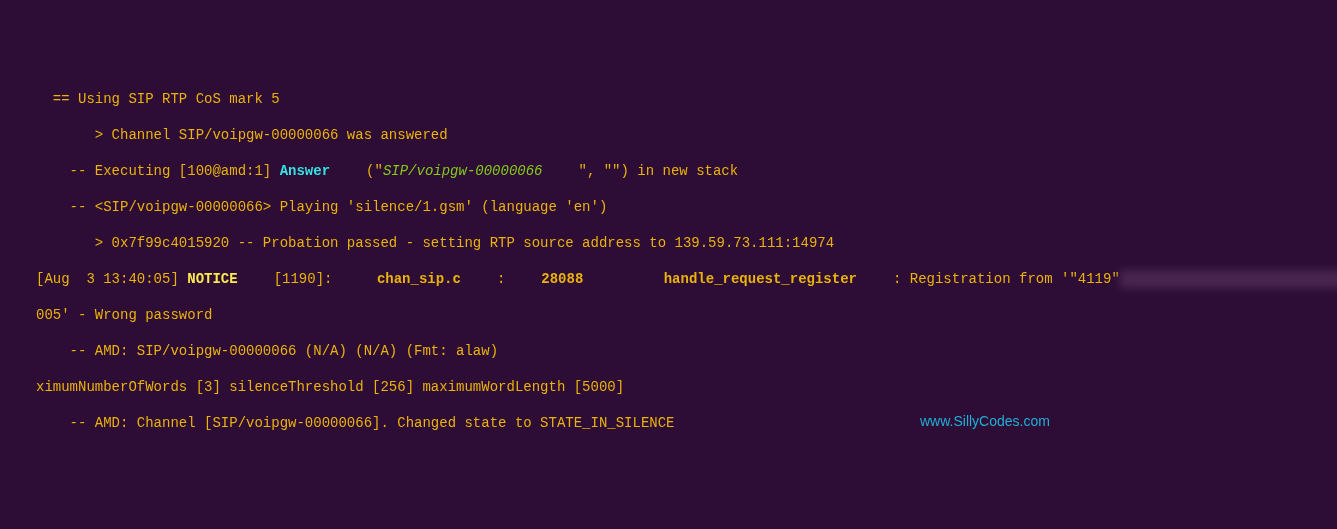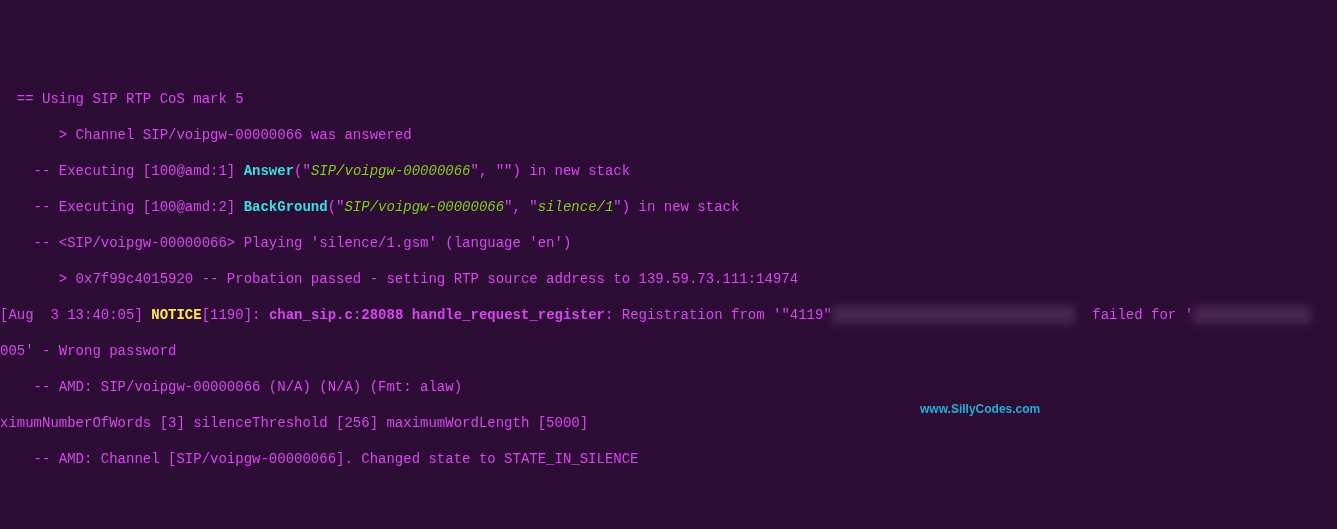--- a/index.html
+++ b/index.html
@@ -14,52 +14,51 @@
     height: 529px;
     overflow: hidden;
     white-space: pre;
   }
   .terminal {
     padding: 0;
   }
   .line {
     white-space: pre;
   }
-  .white { color: #d946ef; }
+  .white { color: #eab308; margin-left: 36px; }
   .yellow { color: #fce94f; font-weight: bold; }
   .cyan { color: #34e2e2; font-weight: bold; text-align: right; }
   .green { color: #84cc16; font-style: italic; }
   .redacted {
     display: inline-block;
     background: #48264f;
     color: transparent;
     filter: blur(4px);
     user-select: none;
   }
   .watermark {
     position: absolute;
-    top: 400px;
+    top: 412px;
     left: 920px;
     color: #1fb0d6;
     font-family: Arial, sans-serif;
-    font-size: 12px;
-    font-weight: bold;
+    font-size: 14px;
+    font-weight: normal;
     pointer-events: none;
   }
 </style>
 </head>
 <body>
 
 
 
 <div class="terminal">
 <div class="line"><span class="white">  == Using SIP RTP CoS mark 5</span></div>
 <div class="line"><span class="white">       &gt; Channel SIP/voipgw-00000066 was answered</span></div>
 <div class="line"><span class="white">    -- Executing [100@amd:1] </span><span class="cyan">Answer</span><span class="white">("</span><span class="green">SIP/voipgw-00000066</span><span class="white">", "") in new stack</span></div>
-<div class="line"><span class="white">    -- Executing [100@amd:2] </span><span class="cyan">BackGround</span><span class="white">("</span><span class="green">SIP/voipgw-00000066</span><span class="white">", "</span><span class="green">silence/1</span><span class="white">") in new stack</span></div>
 <div class="line"><span class="white">    -- &lt;SIP/voipgw-00000066&gt; Playing 'silence/1.gsm' (language 'en')</span></div>
 <div class="line"><span class="white">       &gt; 0x7f99c4015920 -- Probation passed - setting RTP source address to 139.59.73.111:14974</span></div>
 <div class="line"><span class="white">[Aug  3 13:40:05] </span><span class="yellow">NOTICE</span><span class="white">[1190]: </span><span class="white" style="font-weight:bold">chan_sip.c</span><span class="white">:</span><span class="white" style="font-weight:bold">28088</span><span class="white"> </span><span class="white" style="font-weight:bold">handle_request_register</span><span class="white">: Registration from '"4119"</span><span class="redacted">&lt;xxxxxxx xxxxxxx xxxxxxx xxxx</span><span class="white">  failed for '</span><span class="redacted">xxxxxxxxx xxxx</span></div>
 <div class="line"><span class="white">005' - Wrong password</span></div>
 <div class="line"><span class="white">    -- AMD: SIP/voipgw-00000066 (N/A) (N/A) (Fmt: alaw)</span></div>
 <div class="line"><span class="white">ximumNumberOfWords [3] silenceThreshold [256] maximumWordLength [5000]</span></div>
 <div class="line"><span class="white">    -- AMD: Channel [SIP/voipgw-00000066]. Changed state to STATE_IN_SILENCE</span></div>
 
 
 

